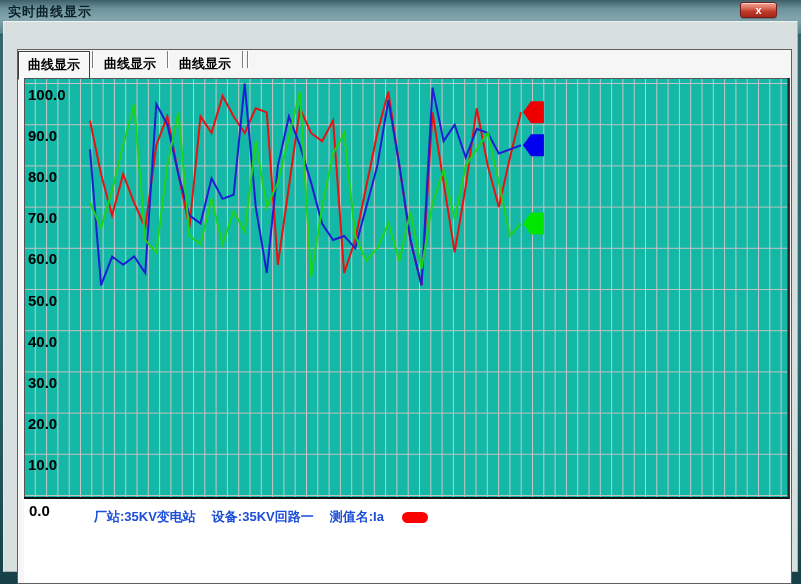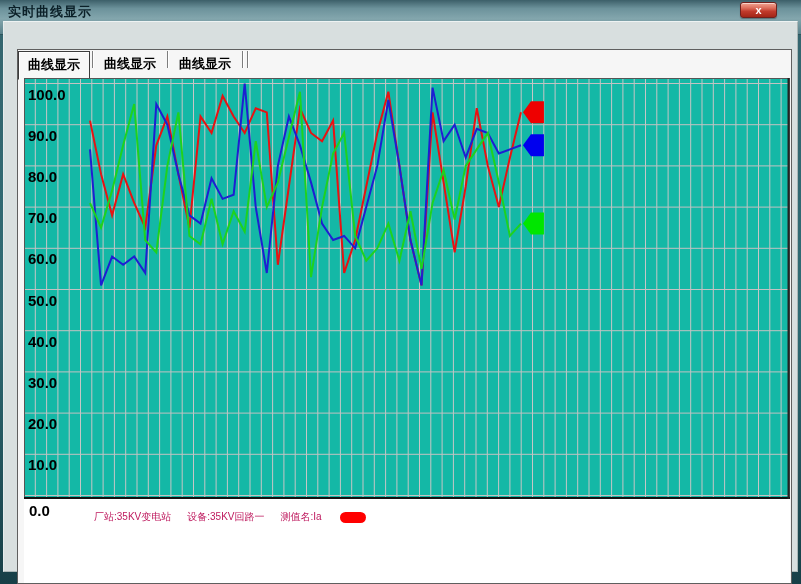--- a/index.html
+++ b/index.html
@@ -52,21 +52,21 @@
     position:absolute;left:20px;top:56px;width:766px;height:421px;background:#14b8a6;
   }
   .plot svg{display:block;}
   .legendarea{
     position:absolute;left:20px;top:477px;width:766px;height:84px;background:#ffffff;text-align:center;
   }
   .zerolabel{
     position:absolute;left:5px;top:3px;font-size:15px;font-weight:700;color:#000;
   }
   .lrows{position:absolute;left:70px;top:8px;}
-  .lrow{height:19px;line-height:19px;font-size:10px;font-weight:400;color:#be185d;white-space:nowrap;}
+  .lrow{height:19px;line-height:19px;font-size:13px;font-weight:700;color:#1d4ed8;white-space:nowrap;}
   .lrow span.seg{margin-right:16px;}
   .pill{
     display:inline-block;width:26px;height:11px;border-radius:6px;vertical-align:middle;
     margin-left:2px;background:#888;
   }
 </style>
 </head>
 <body>
 
 <div class="window">

